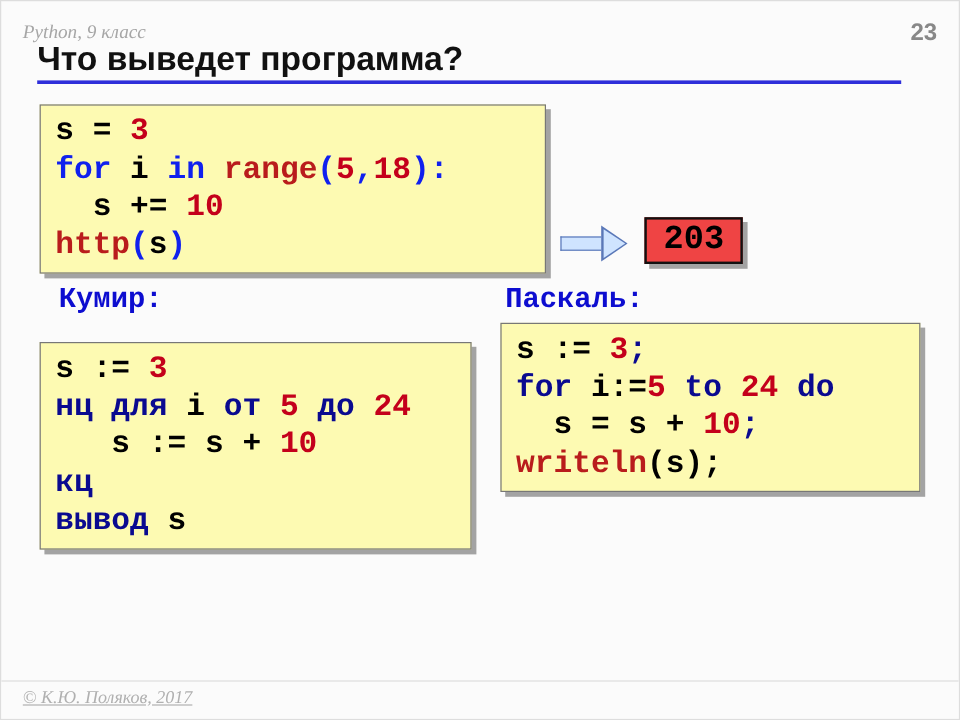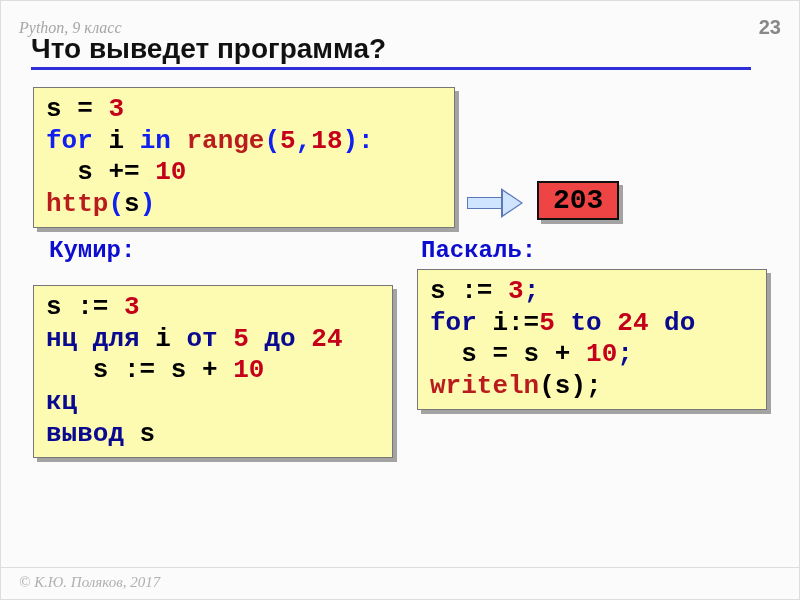--- a/index.html
+++ b/index.html
@@ -101,20 +101,21 @@
 
   .footer {
     position: absolute; left: 0; right: 0; bottom: 0;
     border-top: 1px solid #ddd;
     padding: 6px 18px 8px 18px;
     display: flex; justify-content: space-between;
     color: #b0b0b0; font-style: italic;
     font-family: Georgia, 'Times New Roman', serif;
     font-size: 15px;
     background: #fbfbfb;
+    text-decoration: underline;
   }
 </style>
 </head>
 <body>
 
 <div class="top-bar">
   <span>Python, 9 класс</span>
   <span class="page-no">23</span>
 </div>
 

